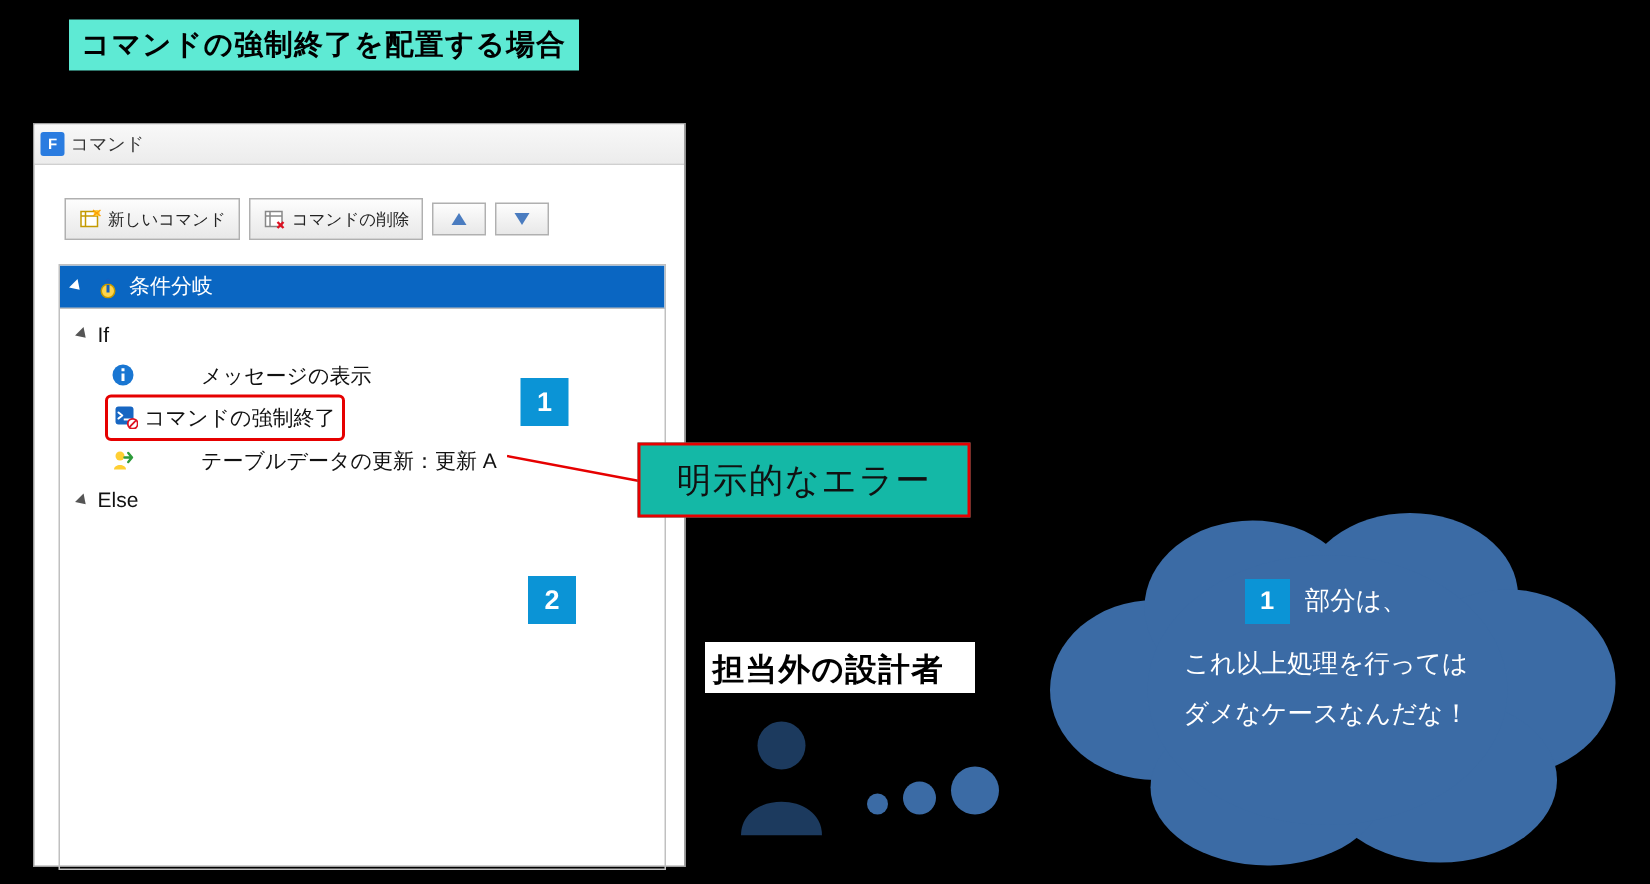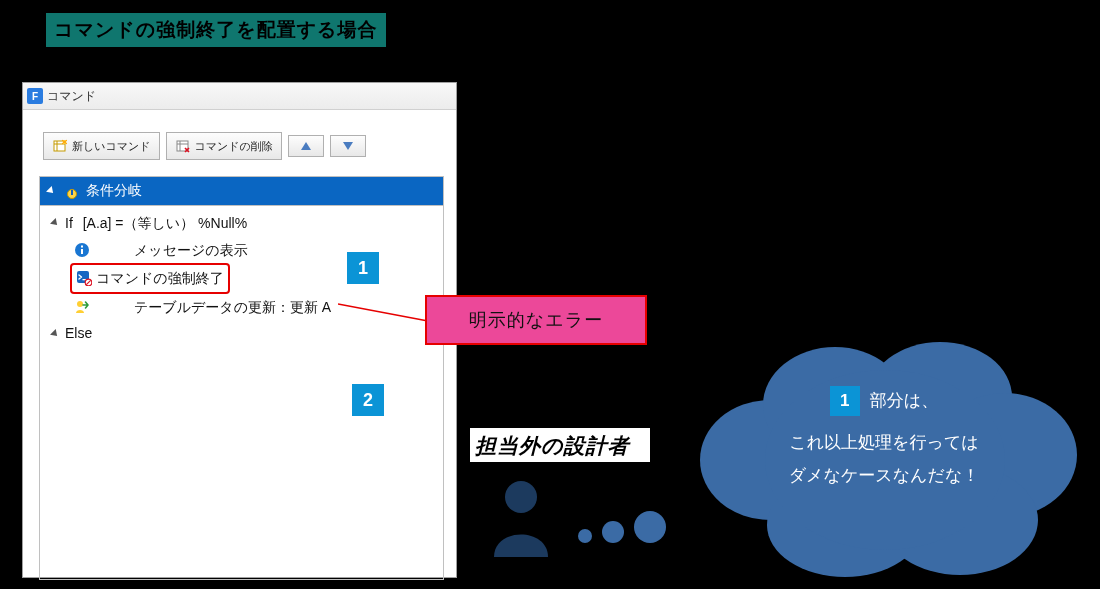--- a/index.html
+++ b/index.html
@@ -10,21 +10,21 @@
     height: 589px;
     font-family: "Yu Gothic", "Meiryo", "Hiragino Sans", sans-serif;
     overflow: hidden;
     position: relative;
   }
   .title-text {
     position: absolute;
     left: 46px;
     top: 13px;
     color: #000;
-    background: #0f766e;
+    background: #5eead4;
     font-weight: bold;
     font-size: 19px;
     padding: 4px 8px;
     letter-spacing: 1px;
   }
   
   .win {
     position: absolute;
     left: 22px;
     top: 82px;
@@ -139,44 +139,43 @@
   .badge1 { left: 347px; top: 252px; }
   .badge2 { left: 352px; top: 384px; }
 
   
   .callout {
     position: absolute;
     left: 425px;
     top: 295px;
     width: 218px;
     height: 46px;
-    background: #ec4899;
+    background: #14b8a6;
     border: 2px solid #e60000;
     display: flex; align-items: center; justify-content: center;
-    font-size: 18px;
+    font-size: 23px;
     color: #111;
     letter-spacing: 1px;
   }
   .callout-line {
     position: absolute;
     left: 338px; top: 303px;
     width: 92px; height: 20px;
     pointer-events: none;
   }
 
   
   .designer-label {
     position: absolute;
     left: 475px; top: 432px;
     color: #fff;
     background: transparent;
     font-size: 21px;
     font-weight: bold;
     letter-spacing: 1px;
-    font-style: italic;
   }
   .designer-label-bg {
     position: absolute;
     left: 470px; top: 428px;
     width: 180px; height: 34px;
     background: #fff;
   }
   .person {
     position: absolute;
     left: 486px; top: 477px;
@@ -279,21 +278,20 @@
         </svg>
       </span>
       <span>条件分岐</span>
     </div>
 
     <div class="tree-body">
       <div class="row ind1">
         <span class="triangle"></span>
         <span class="bold">If</span>
         <span>&nbsp;</span>
-        <span>[A.a] =（等しい）  %Null%</span>
       </div>
 
       <div class="row ind2">
         <span class="icon16">
           <svg width="16" height="16" viewBox="0 0 16 16">
             <circle cx="8" cy="8" r="7" fill="#1976d2"></circle>
             <rect x="7" y="7" width="2" height="5" fill="#fff"></rect>
             <rect x="7" y="3.5" width="2" height="2" fill="#fff"></rect>
           </svg>
         </span>

